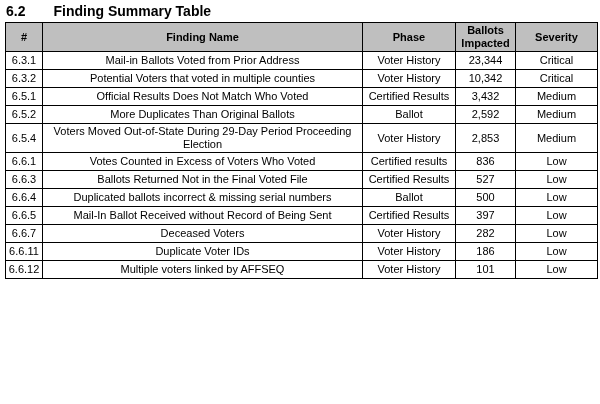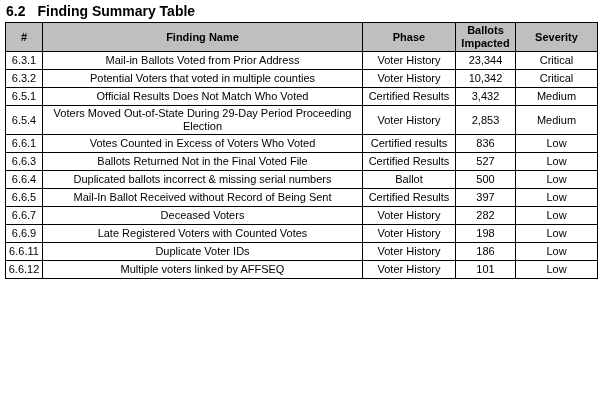--- a/index.html
+++ b/index.html
@@ -20,21 +20,21 @@
   }
   .section-heading {
     font-weight: bold;
     font-size: 14px;
     line-height: 18px;
     margin: 0 0 2px 1px;
     white-space: nowrap;
   }
   .sec-num {
     display: inline-block;
-    margin-right: 12px;
+    margin-right: 28px;
   }
   table.summary {
     border-collapse: collapse;
     table-layout: fixed;
     width: 592px;
   }
   table.summary th,
   table.summary td {
     border: 1px solid #000000;
     text-align: center;
@@ -102,20 +102,27 @@
           <td>Critical</td>
         </tr>
         <tr>
           <td>6.5.1</td>
           <td>Official Results Does Not Match Who Voted</td>
           <td>Certified Results</td>
           <td>3,432</td>
           <td>Medium</td>
         </tr>
         <tr>
+          <td>6.5.2</td>
+          <td>More Duplicates Than Original Ballots</td>
+          <td>Ballot</td>
+          <td>2,592</td>
+          <td>Medium</td>
+        </tr>
+        <tr>
           <td>6.5.4</td>
           <td>Voters Moved Out-of-State During 29-Day Period Proceeding Election</td>
           <td>Voter History</td>
           <td>2,853</td>
           <td>Medium</td>
         </tr>
         <tr>
           <td>6.6.1</td>
           <td>Votes Counted in Excess of Voters Who Voted</td>
           <td>Certified results</td>
@@ -144,27 +151,20 @@
           <td>Low</td>
         </tr>
         <tr>
           <td>6.6.7</td>
           <td>Deceased Voters</td>
           <td>Voter History</td>
           <td>282</td>
           <td>Low</td>
         </tr>
         <tr>
-          <td>6.6.9</td>
-          <td>Late Registered Voters with Counted Votes</td>
-          <td>Voter History</td>
-          <td>198</td>
-          <td>Low</td>
-        </tr>
-        <tr>
           <td>6.6.11</td>
           <td>Duplicate Voter IDs</td>
           <td>Voter History</td>
           <td>186</td>
           <td>Low</td>
         </tr>
         <tr>
           <td>6.6.12</td>
           <td>Multiple voters linked by AFFSEQ</td>
           <td>Voter History</td>

